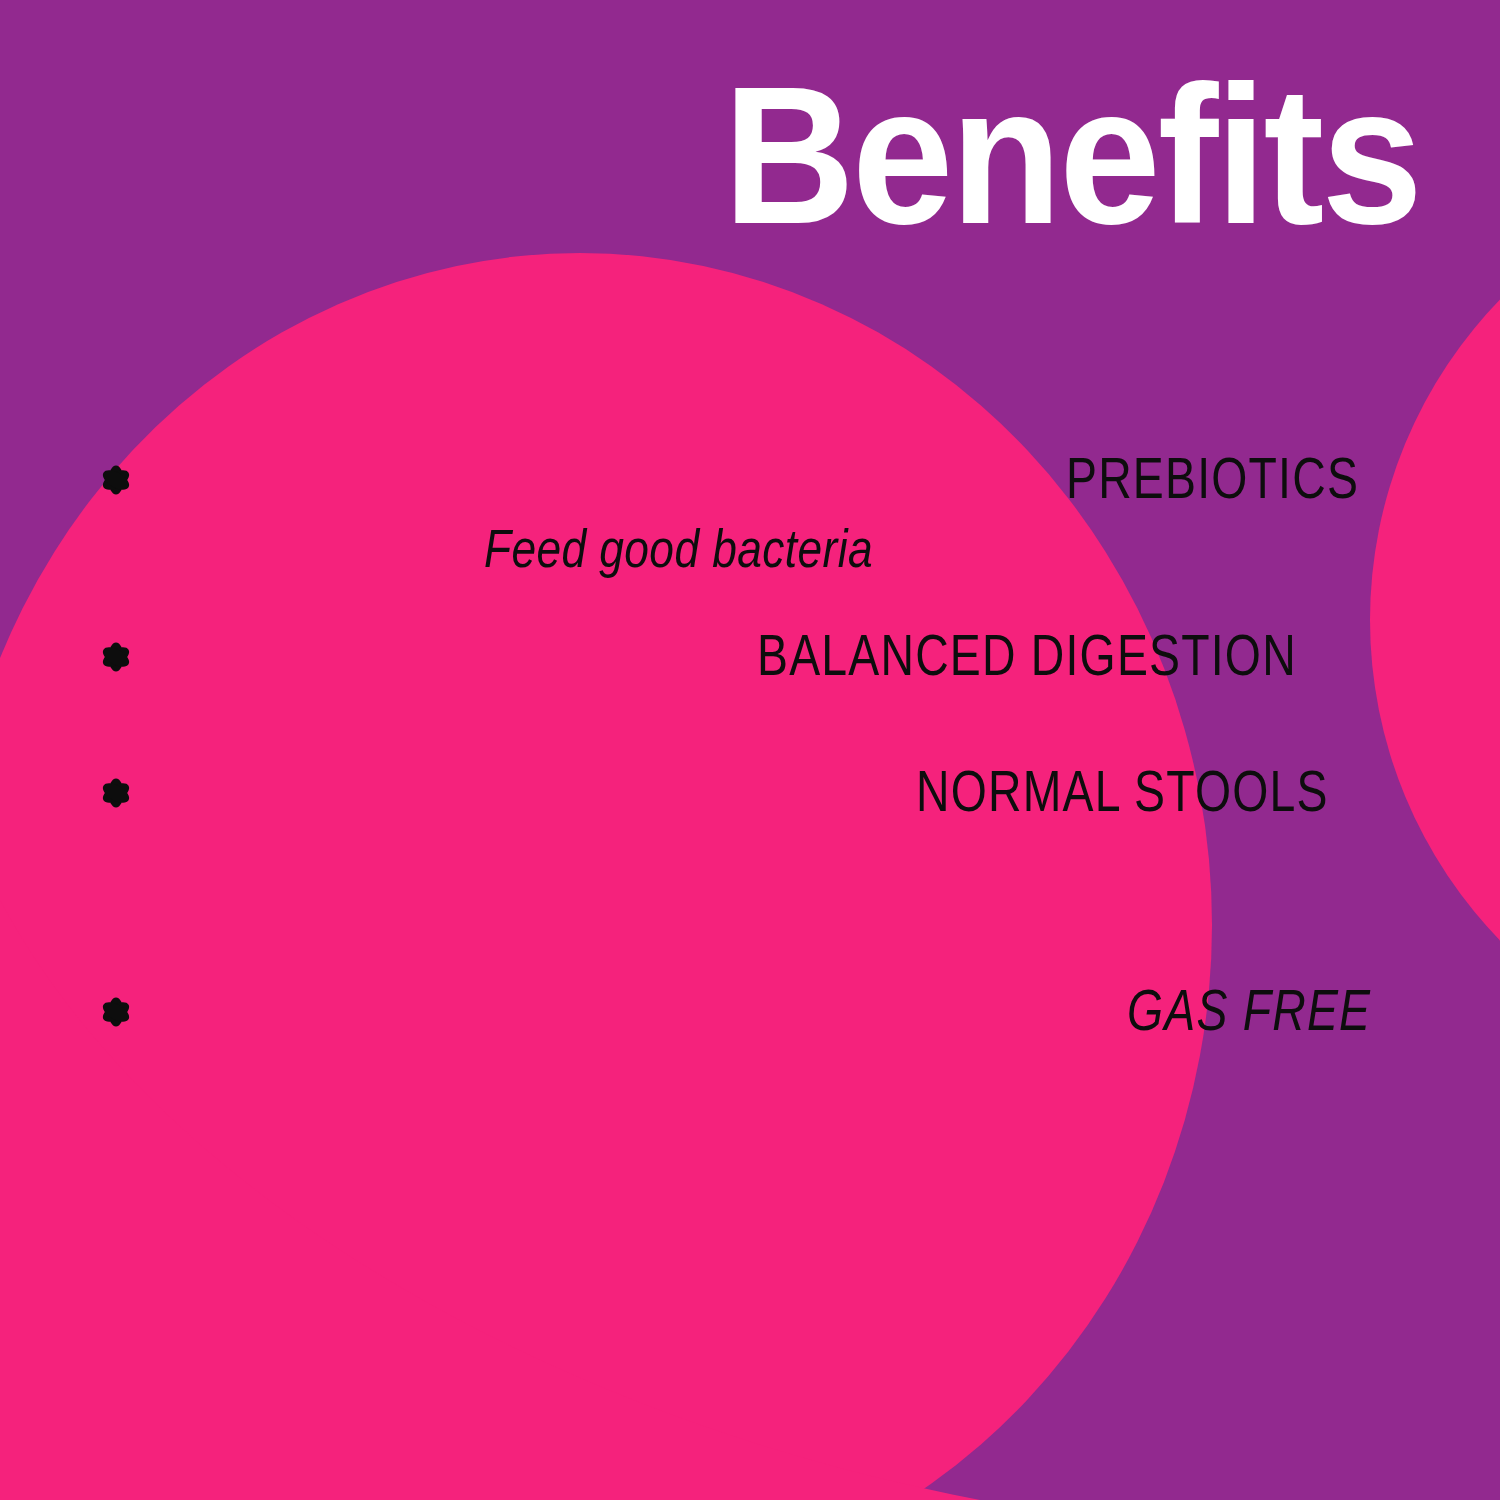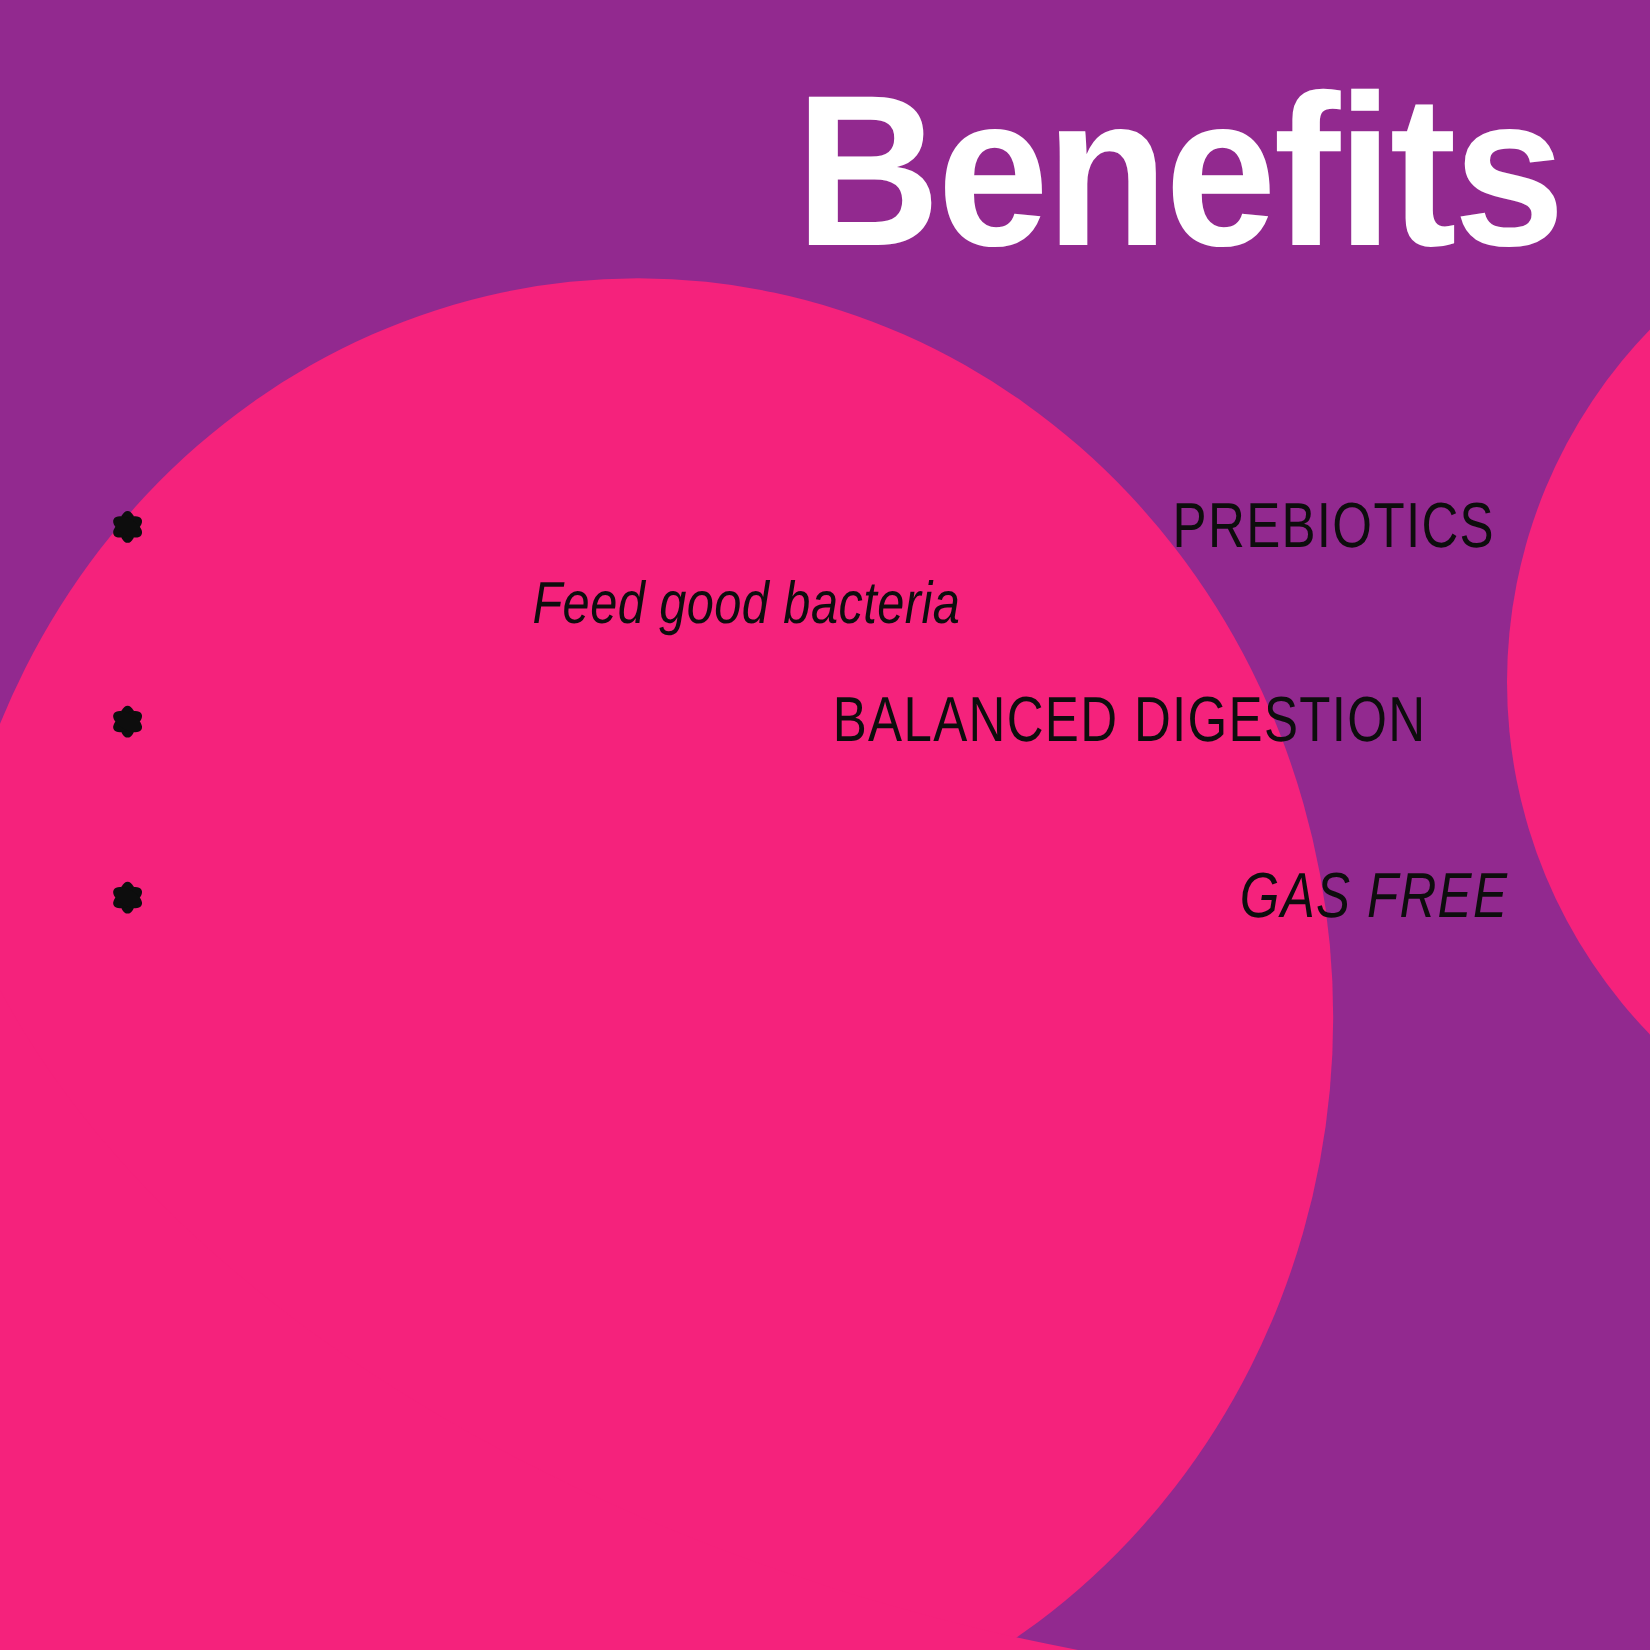--- a/index.html
+++ b/index.html
@@ -94,21 +94,21 @@
     transform-origin: 0 50%;
     white-space: nowrap;
     margin-top: 12px;
   }
 
   
   .item-0 { margin-bottom: 48px; }
   .item-0 .benefit-sub { margin-left: 392px; }
   .item-1 { margin-bottom: 48px; }
   .item-1 .benefit-sub { margin-left: 400px; }
-  .item-2 { margin-bottom: 100px; }
+  .item-2 { margin-bottom: 76px; }
   .item-3 { margin-bottom: 158px; }
   .item-4 { margin-bottom: 0; font-style: italic; }
 </style>
 </head>
 <body>
 
 <div id="canvas">
 
   <svg class="bg-layer" viewBox="0 0 1500 1500" xmlns="http://www.w3.org/2000/svg" aria-hidden="true">
     <rect x="0" y="0" width="1500" height="1500" fill="#92298f"></rect>
@@ -146,20 +146,34 @@
               <ellipse cx="24" cy="24" rx="7.5" ry="14.5"></ellipse>
               <ellipse cx="24" cy="24" rx="7.5" ry="14.5" transform="rotate(60 24 24)"></ellipse>
               <ellipse cx="24" cy="24" rx="7.5" ry="14.5" transform="rotate(120 24 24)"></ellipse>
             </g>
           </svg>
         </span>
         <span class="benefit-title">BALANCED DIGESTION</span>
       </div>
     </div>
 
+    <div class="benefit-item item-3">
+      <div class="benefit-head">
+        <span class="bullet-icon">
+          <svg viewBox="0 0 48 48" xmlns="http://www.w3.org/2000/svg" aria-hidden="true">
+            <g fill="#0d0d0d">
+              <ellipse cx="24" cy="24" rx="7.5" ry="14.5"></ellipse>
+              <ellipse cx="24" cy="24" rx="7.5" ry="14.5" transform="rotate(60 24 24)"></ellipse>
+              <ellipse cx="24" cy="24" rx="7.5" ry="14.5" transform="rotate(120 24 24)"></ellipse>
+            </g>
+          </svg>
+        </span>
+        <span class="benefit-title">NORMAL STOOLS</span>
+      </div>
+    </div>
 
     <div class="benefit-item item-4">
       <div class="benefit-head">
         <span class="bullet-icon">
           <svg viewBox="0 0 48 48" xmlns="http://www.w3.org/2000/svg" aria-hidden="true">
             <g fill="#0d0d0d">
               <ellipse cx="24" cy="24" rx="7.5" ry="14.5"></ellipse>
               <ellipse cx="24" cy="24" rx="7.5" ry="14.5" transform="rotate(60 24 24)"></ellipse>
               <ellipse cx="24" cy="24" rx="7.5" ry="14.5" transform="rotate(120 24 24)"></ellipse>
             </g>

